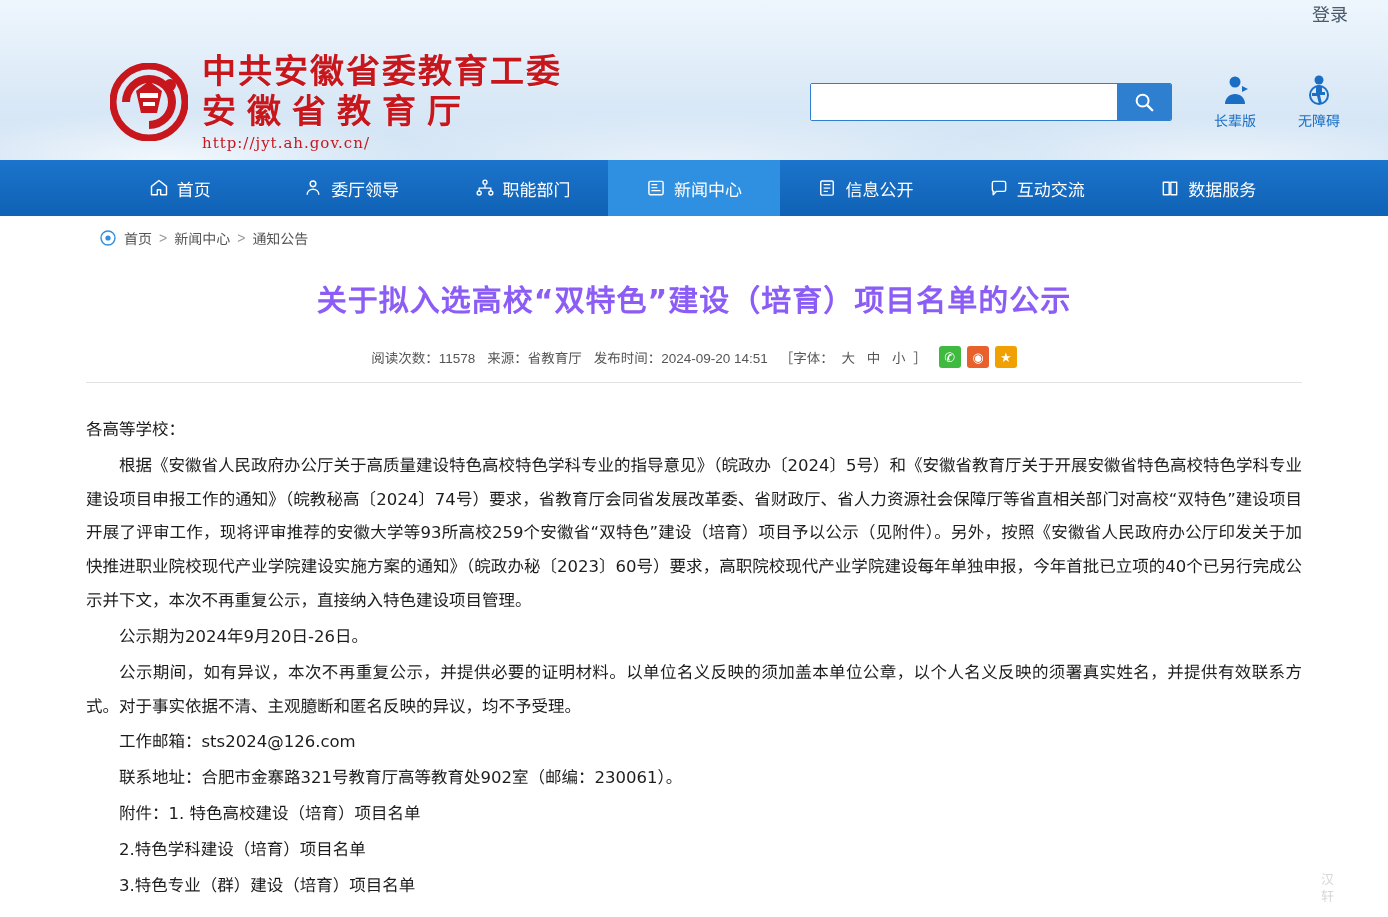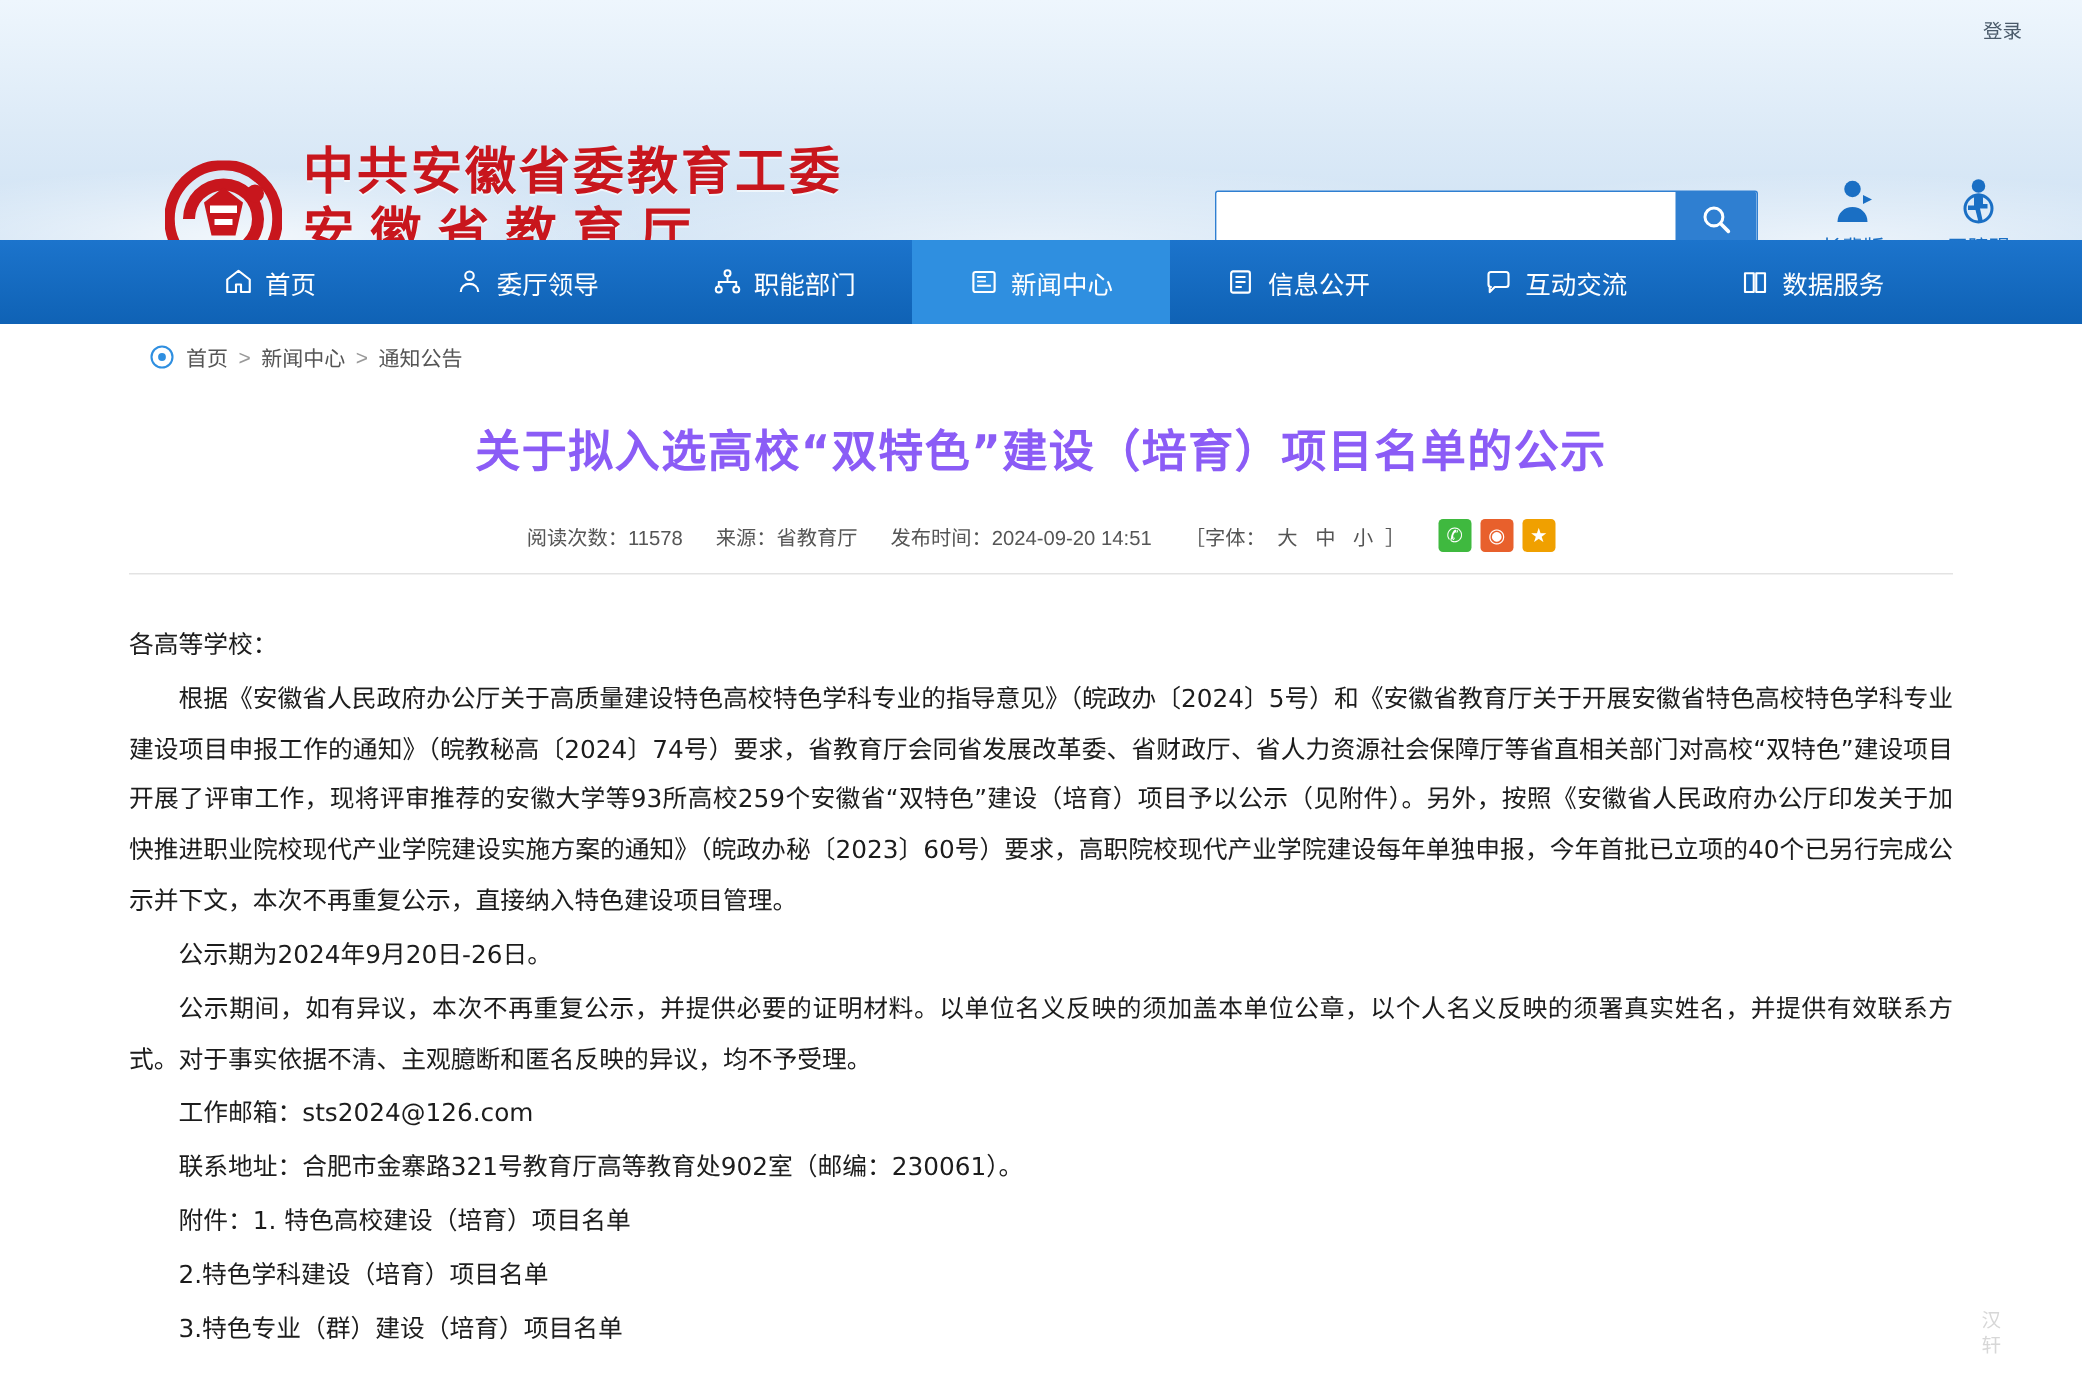--- a/index.html
+++ b/index.html
@@ -25,35 +25,34 @@
     left: 0; right: 0; bottom: 0;
     height: 70px;
     background:
       radial-gradient(ellipse 380px 70px at 12% 100%, rgba(255,255,255,.75) 0%, rgba(255,255,255,0) 70%),
       radial-gradient(ellipse 520px 80px at 50% 108%, rgba(255,255,255,.55) 0%, rgba(255,255,255,0) 70%),
       radial-gradient(ellipse 420px 66px at 88% 102%, rgba(255,255,255,.6) 0%, rgba(255,255,255,0) 70%);
     pointer-events: none;
   }
   .login-bar {
     position: absolute;
-    top: 10px; right: 40px;
-    font-size: 13px;
+    top: 0; right: 40px;
+    font-size: 18px;
     color: #4a5a6a;
     z-index: 3;
   }
   .login-bar a { color:#4a5a6a; text-decoration:none; }
 
   .header-inner {
     position: relative;
     z-index: 2;
     display: flex;
     align-items: center;
     padding: 0 40px;
     height: 204px;
-    margin-top: 44px;
   }
 
   .logo-wrap { display:flex; align-items:center; margin-left: 70px; }
   .logo-mark {
     width: 78px; height: 78px;
     margin-right: 14px;
     flex: 0 0 78px;
   }
   .logo-text { line-height: 1; }
   .logo-line1, .logo-line2 {
@@ -162,21 +161,21 @@
     font-weight: bold;
     color: #8b5cf6;
     font-family: "DejaVu Sans", "Liberation Sans", sans-serif;
     margin: 16px 0 0;
     letter-spacing: 1px;
   }
   .art-meta {
     display:flex;
     align-items:center;
     justify-content:center;
-    gap: 22px;
+    gap: 12px;
     font-size: 13.5px;
     color:#555;
     margin-top: 26px;
     padding-bottom: 14px;
     border-bottom: 1px solid #e3e3e3;
   }
   .meta-fs { color:#555; }
   .meta-fs .fs-opt { margin: 0 4px; cursor: pointer; }
   .share-icons { display:flex; gap: 6px; align-items:center; }
   .share-ico {

